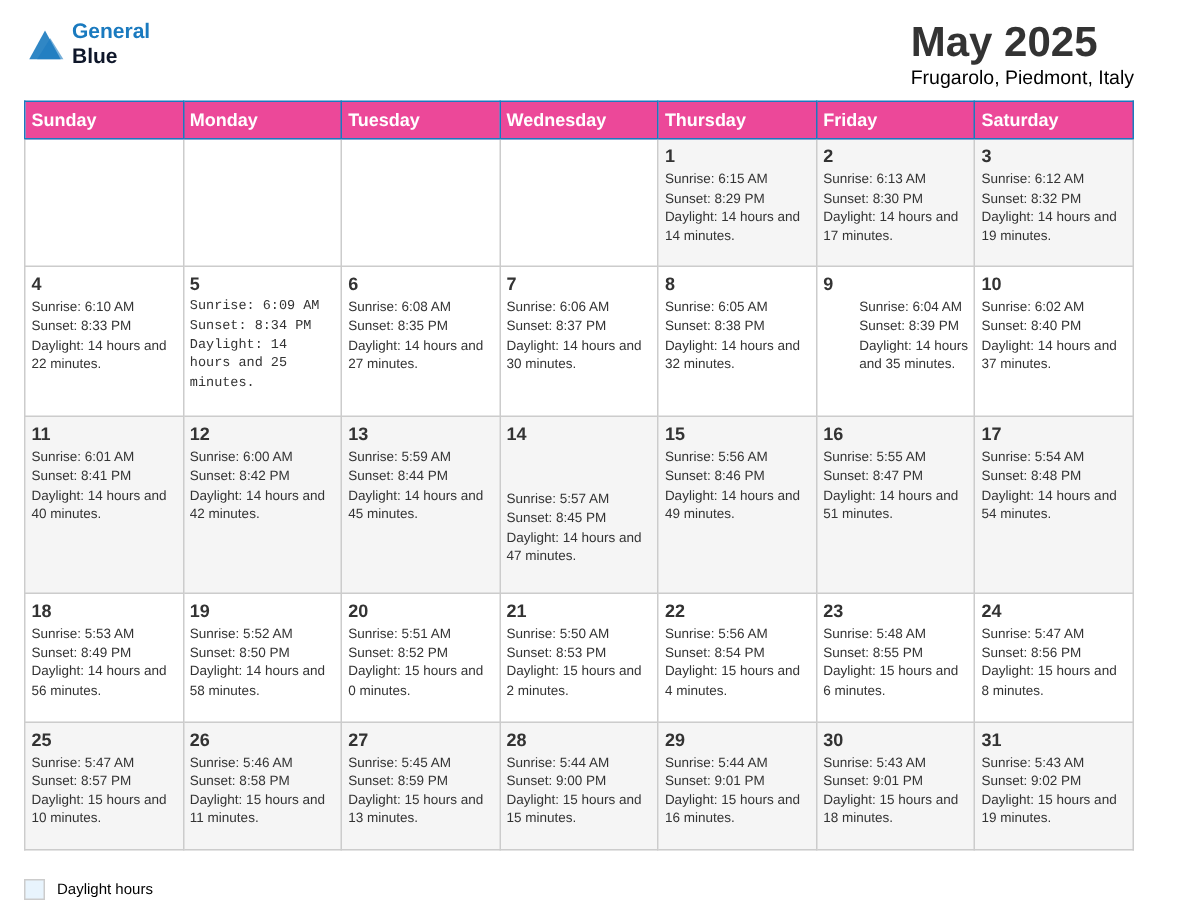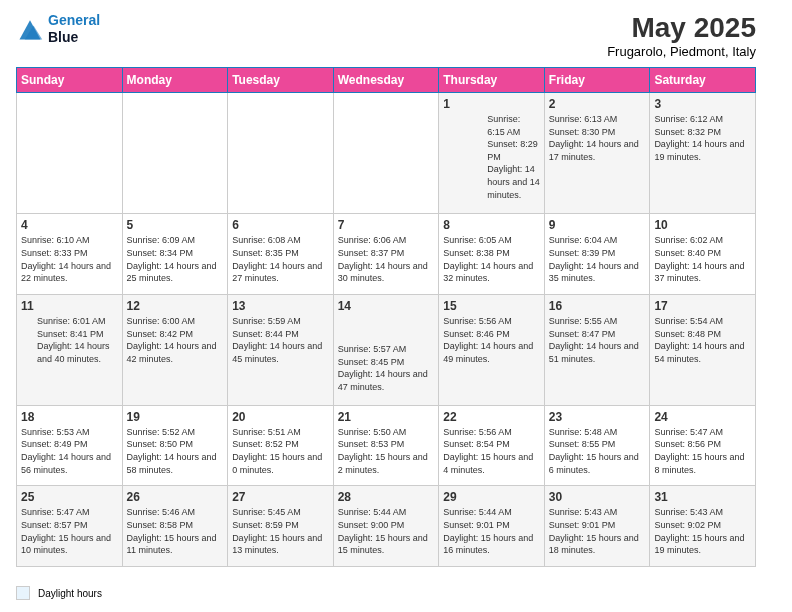--- a/index.html
+++ b/index.html
@@ -35,21 +35,20 @@
       line-height: 1.2;
     }
     .logo-text span {
       color: #1a7abf;
     }
     .logo-icon {
       width: 28px;
       height: 28px;
     }
     .title-block {
-      text-align: right;
     }
     .title-block h1 {
       font-size: 28px;
       font-weight: bold;
       color: #333;
     }
     .title-block p {
       font-size: 13px;
       color: #000000;
     }
@@ -150,21 +149,21 @@
         </tr>
     </thead>
     <tbody id="calendar-body">
     <tr>
           <td class="empty"></td>
           <td class="empty"></td>
           <td class="empty"></td>
           <td class="empty"></td>
           <td>
             <span class="day-num">1</span>
-            <div class="day-info" style="white-space: pre-line; margin-left: 44px;">Sunrise: 6:15 AM
+            <div class="day-info" style="white-space: pre-line;">Sunrise: 6:15 AM
 Sunset: 8:29 PM
 Daylight: 14 hours and 14 minutes.</div>
           </td>
           <td>
             <span class="day-num">2</span>
             <div class="day-info" style="white-space: pre-line;">Sunrise: 6:13 AM
 Sunset: 8:30 PM
 Daylight: 14 hours and 17 minutes.</div>
           </td>
           <td>
@@ -176,21 +175,21 @@
         </tr>
         <tr>
           <td>
             <span class="day-num">4</span>
             <div class="day-info" style="white-space: pre-line;">Sunrise: 6:10 AM
 Sunset: 8:33 PM
 Daylight: 14 hours and 22 minutes.</div>
           </td>
           <td>
             <span class="day-num">5</span>
-            <div class="day-info" style="white-space: pre-line;">Sunrise: 6:09 AM
+            <div class="day-info" style="white-space: pre-line; font-family: Liberation Mono, monospace;">Sunrise: 6:09 AM
 Sunset: 8:34 PM
 Daylight: 14 hours and 25 minutes.</div>
           </td>
           <td>
             <span class="day-num">6</span>
             <div class="day-info" style="white-space: pre-line;">Sunrise: 6:08 AM
 Sunset: 8:35 PM
 Daylight: 14 hours and 27 minutes.</div>
           </td>
           <td>
@@ -200,35 +199,35 @@
 Daylight: 14 hours and 30 minutes.</div>
           </td>
           <td>
             <span class="day-num">8</span>
             <div class="day-info" style="white-space: pre-line;">Sunrise: 6:05 AM
 Sunset: 8:38 PM
 Daylight: 14 hours and 32 minutes.</div>
           </td>
           <td>
             <span class="day-num">9</span>
-            <div class="day-info" style="white-space: pre-line;">Sunrise: 6:04 AM
+            <div class="day-info" style="white-space: pre-line; margin-left: 24px;">Sunrise: 6:04 AM
 Sunset: 8:39 PM
 Daylight: 14 hours and 35 minutes.</div>
           </td>
           <td>
             <span class="day-num">10</span>
             <div class="day-info" style="white-space: pre-line;">Sunrise: 6:02 AM
 Sunset: 8:40 PM
 Daylight: 14 hours and 37 minutes.</div>
           </td>
         </tr>
         <tr>
           <td>
             <span class="day-num">11</span>
-            <div class="day-info" style="white-space: pre-line; margin-left: 16px;">Sunrise: 6:01 AM
+            <div class="day-info" style="white-space: pre-line;">Sunrise: 6:01 AM
 Sunset: 8:41 PM
 Daylight: 14 hours and 40 minutes.</div>
           </td>
           <td>
             <span class="day-num">12</span>
             <div class="day-info" style="white-space: pre-line;">Sunrise: 6:00 AM
 Sunset: 8:42 PM
 Daylight: 14 hours and 42 minutes.</div>
           </td>
           <td>

